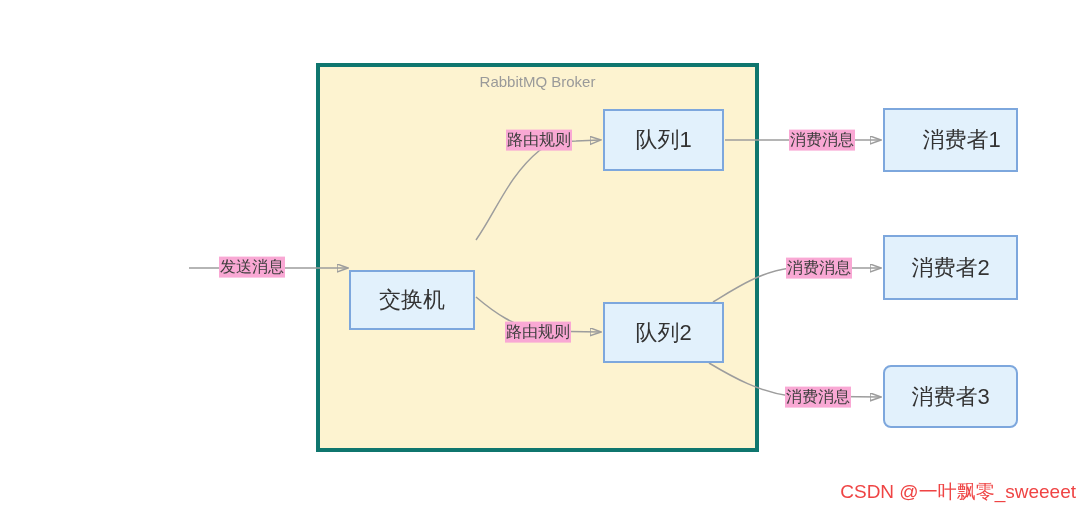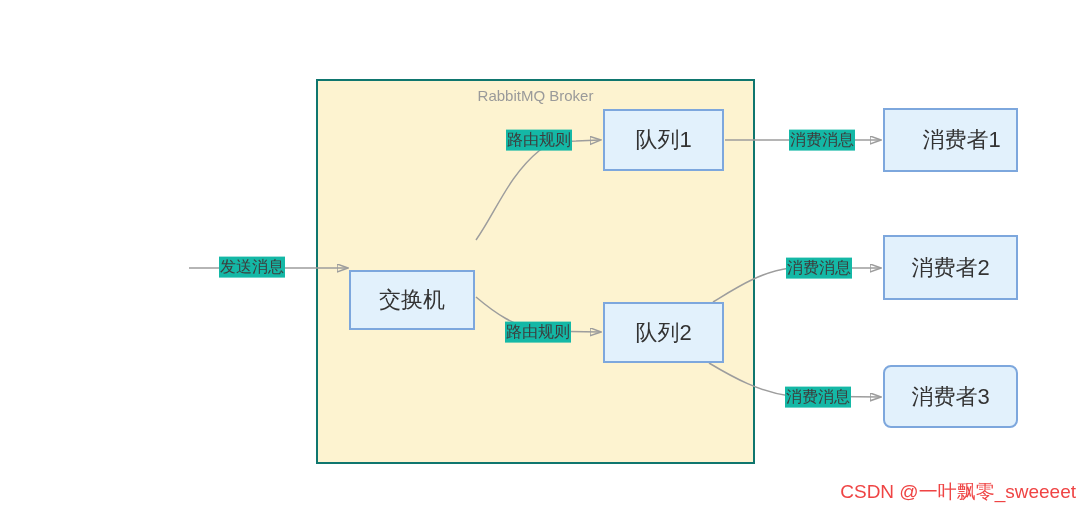--- a/index.html
+++ b/index.html
@@ -16,23 +16,22 @@
     overflow: hidden;
   }
   
   .broker {
     position: absolute;
     left: 316px;
     top: 63px;
     width: 435px;
     height: 381px;
     background: #fdf3d0;
-    border: 2px solid #0f766e;
+    border: 4px solid #0f766e;
     z-index: 1;
-    margin-top: 16px;
   }
   .broker-title {
     position: absolute;
     top: 6px;
     left: 0;
     width: 100%;
     text-align: center;
     font-size: 15px;
     color: #9a9a9a;
   }
@@ -68,21 +67,21 @@
   .n-exchange  { left: 349px; top: 238px; width: 126px; height: 60px; margin-top: 32px; }
   .n-queue1    { left: 603px; top: 109px; width: 121px; height: 62px; }
   .n-queue2    { left: 603px; top: 302px; width: 121px; height: 61px; }
   .n-consumer1 { left: 883px; top: 108px; width: 135px; height: 64px; padding-left: 22px; }
   .n-consumer2 { left: 883px; top: 235px; width: 135px; height: 65px; }
   .n-consumer3 { left: 883px; top: 365px; width: 135px; height: 63px; border-radius: 8px; }
   
   .elabel {
     position: absolute;
     transform: translate(-50%, -50%);
-    background: #14b8a6;
+    background: #f9a8d4;
     color: #3d3d3d;
     font-size: 16px;
     line-height: 1.3;
     padding: 0 1px;
     z-index: 4;
     white-space: nowrap;
   }
   .l-send     { left: 252px; top: 267px; }
   .l-route1   { left: 539px; top: 140px; }
   .l-route2   { left: 538px; top: 332px; }

